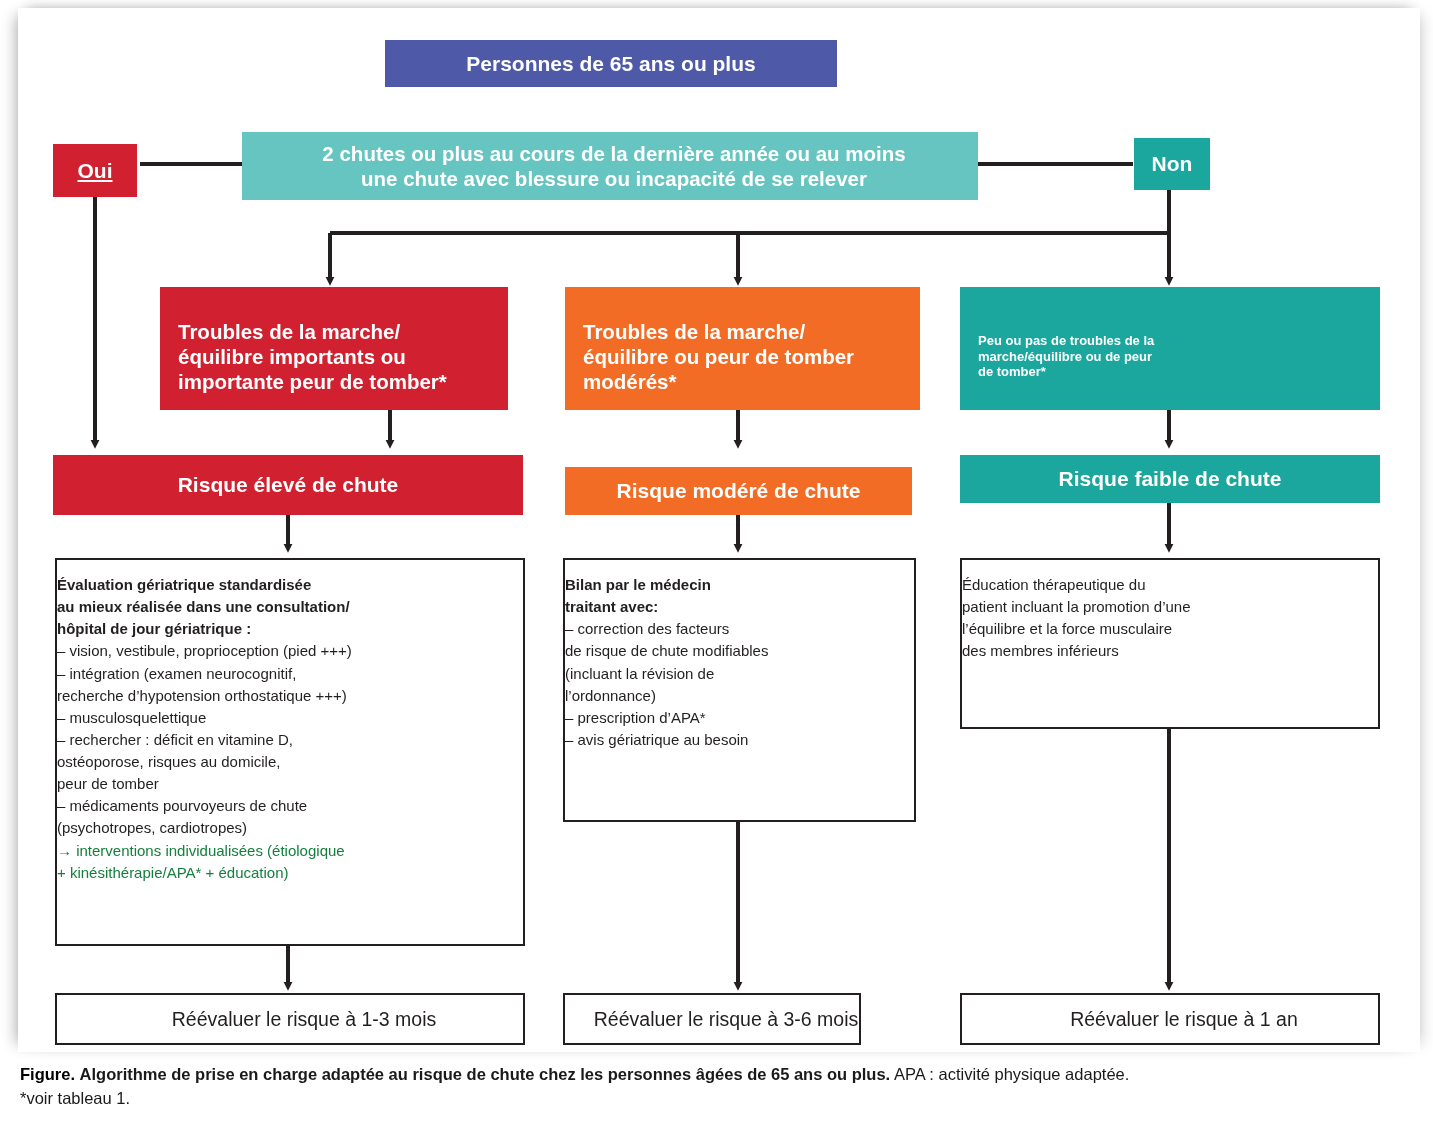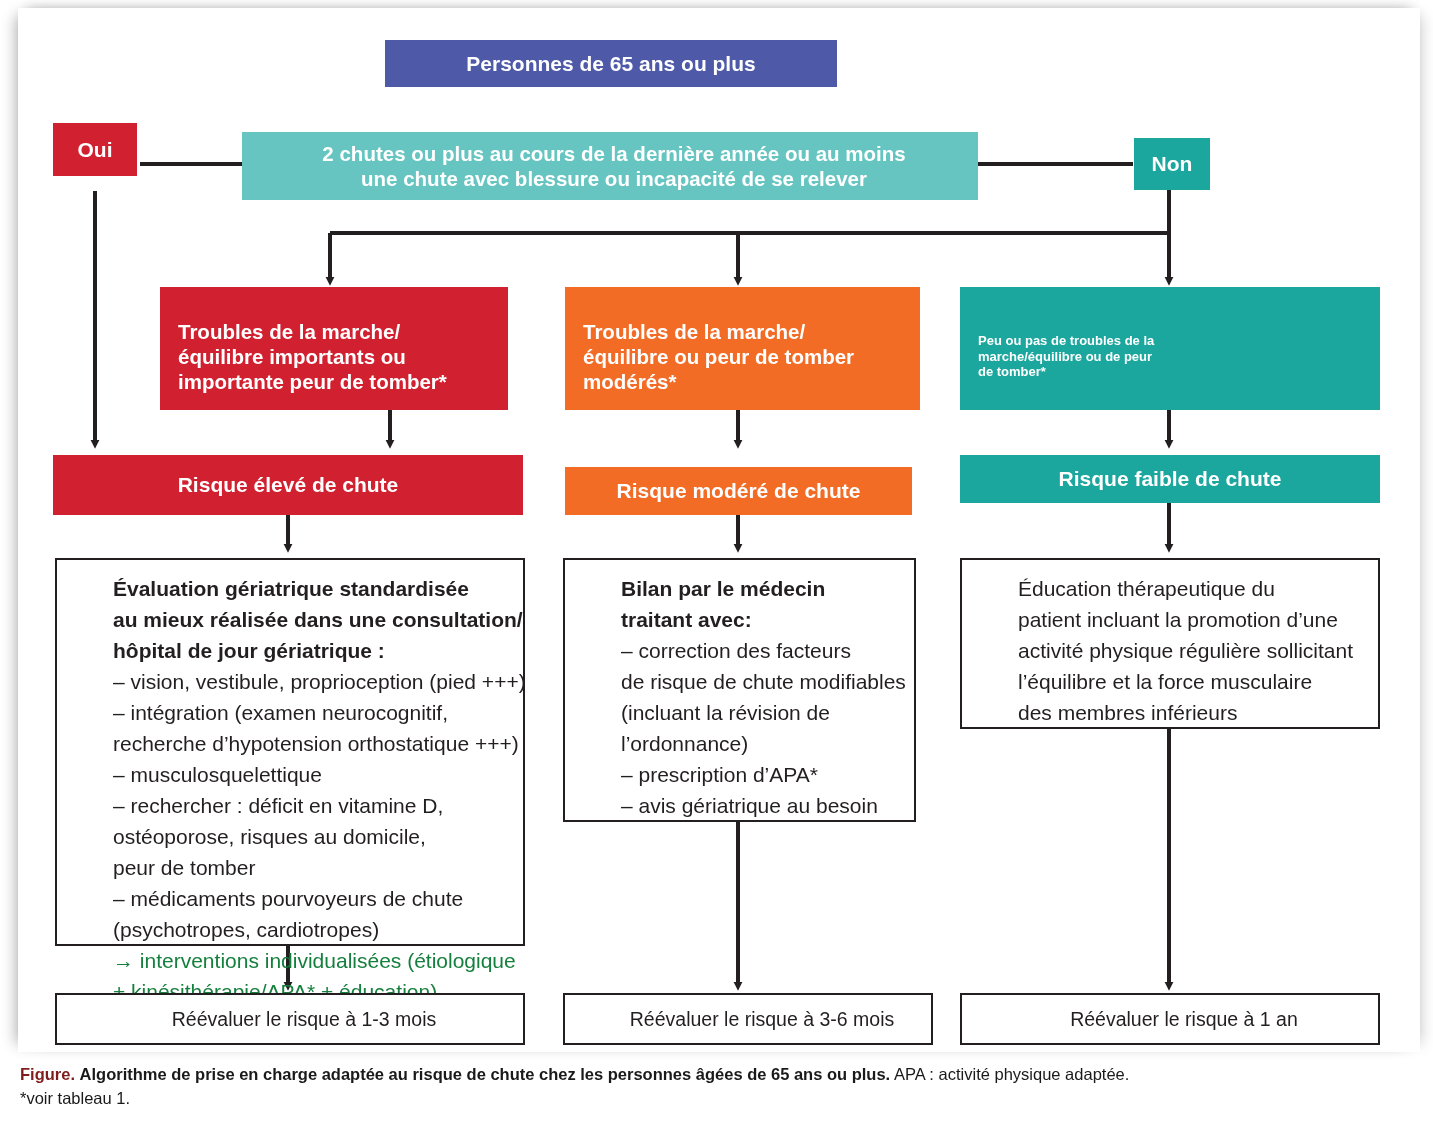--- a/index.html
+++ b/index.html
@@ -60,24 +60,23 @@
   .c-teal     { background: #1ba69e; }
 
   
   .obox {
     position: absolute;
     background: #ffffff;
     border: 2px solid #231f20;
     color: #231f20;
   }
   .obox .inner {
-    padding: 14px 16px 10px 16px;
-    font-size: 21px;
+    padding: 14px 16px 10px 0;
+    font-size: 15px;
     line-height: 1.475;
-    margin-left: 40px;
   }
   .obox .hd {
     font-weight: bold;
     display: block;
   }
   .obox .ln { display: block; white-space: pre; }
   .obox .red { color: #15803d; }
 
   
   .fbox {
@@ -95,21 +94,21 @@
   
   #caption {
     position: absolute;
     left: 20px;
     top: 1062px;
     width: 1400px;
     font-size: 16.5px;
     line-height: 1.46;
     color: #1a1a1a;
   }
-  #caption .figlabel { color: #7f1d1d; font-weight: bold; }
+  #caption .figlabel { color: #000000; font-weight: bold; }
   #caption .bold     { font-weight: bold; }
   #caption .light    { font-weight: normal; }
   #caption .l2       { display: block; }
 
   svg line, svg path, svg polygon { shape-rendering: geometricPrecision; }
 </style>
 </head>
 <body>
 
 <div id="page">
@@ -153,21 +152,21 @@
 
   <div class="node center c-purple" style="left:385px; top:40px; width:452px; height:47px; font-size:21px;">
     <span class="txt">Personnes de 65 ans ou plus</span>
   </div>
 
   <div class="node center c-lteal" style="left:242px; top:132px; width:736px; height:68px; font-size:20.5px; flex-direction:column;padding-left:8px;">
     <span class="txt">2 chutes ou plus au cours de la dernière année ou au moins</span>
     <span class="txt">une chute avec blessure ou incapacité de se relever</span>
   </div>
 
-  <div class="node center c-red" style="left:53px; top:123px; width:84px; height:53px; font-size:21px;">
+  <div class="node center c-red" style="left:53px; top:144px; width:84px; height:53px; font-size:21px;text-decoration:underline;">
     <span class="txt">Oui</span>
   </div>
 
   <div class="node center c-teal" style="left:1134px; top:138px; width:76px; height:52px; font-size:21px;">
     <span class="txt">Non</span>
   </div>
 
   <div class="node lefttop c-red" style="left:160px; top:287px; width:348px; height:123px; font-size:20.5px; flex-direction:column; padding:16px 0 0 18px;">
     <span class="txt">Troubles de la marche/</span>
     <span class="txt">équilibre importants ou</span>
@@ -227,31 +226,30 @@
       <span class="ln">l’ordonnance)</span>
       <span class="ln">– prescription d’APA*</span>
       <span class="ln">– avis gériatrique au besoin</span>
     </div>
   </div>
 
   <div class="obox" style="left:960px; top:558px; width:420px; height:171px;">
     <div class="inner">
       <span class="ln">Éducation thérapeutique du</span>
       <span class="ln">patient incluant la promotion d’une</span>
-      <span class="ln">activité physique régulière sollicitant</span>
       <span class="ln">l’équilibre et la force musculaire</span>
       <span class="ln">des membres inférieurs</span>
     </div>
   </div>
 
   <div class="fbox" style="left:55px; top:993px; width:470px; height:52px;">
     <span>Réévaluer le risque à 1-3 mois</span>
   </div>
 
-  <div class="fbox" style="left:563px; top:993px; width:370px; height:52px;">
+  <div class="fbox" style="left:563px; top:993px; width:298px; height:52px;">
     <span>Réévaluer le risque à 3-6 mois</span>
   </div>
 
   <div class="fbox" style="left:960px; top:993px; width:420px; height:52px;">
     <span>Réévaluer le risque à 1 an</span>
   </div>
 
   <div id="caption">
     <span class="figlabel">Figure.</span>
     <span class="bold">Algorithme de prise en charge adaptée au risque de chute chez les personnes âgées de 65 ans ou plus.</span>

